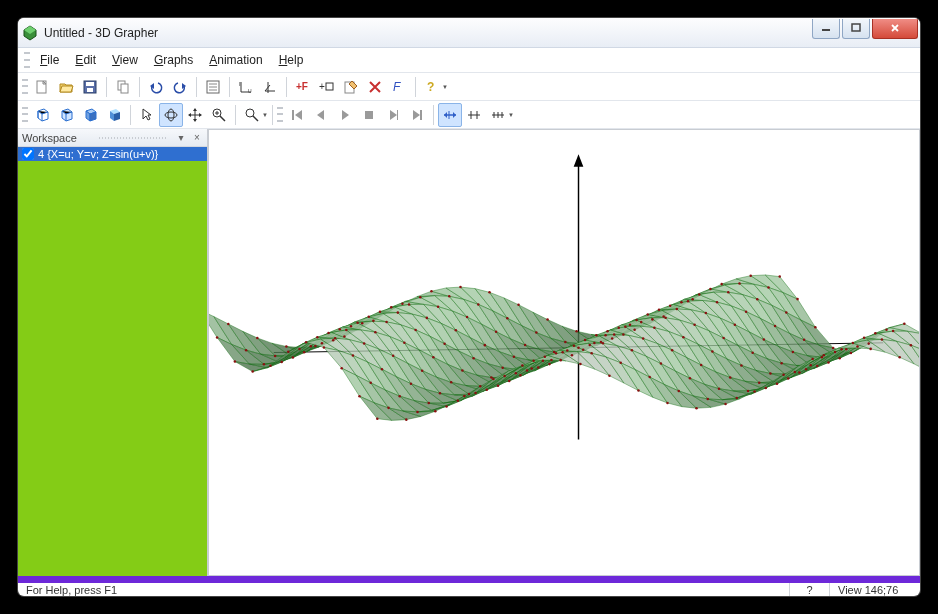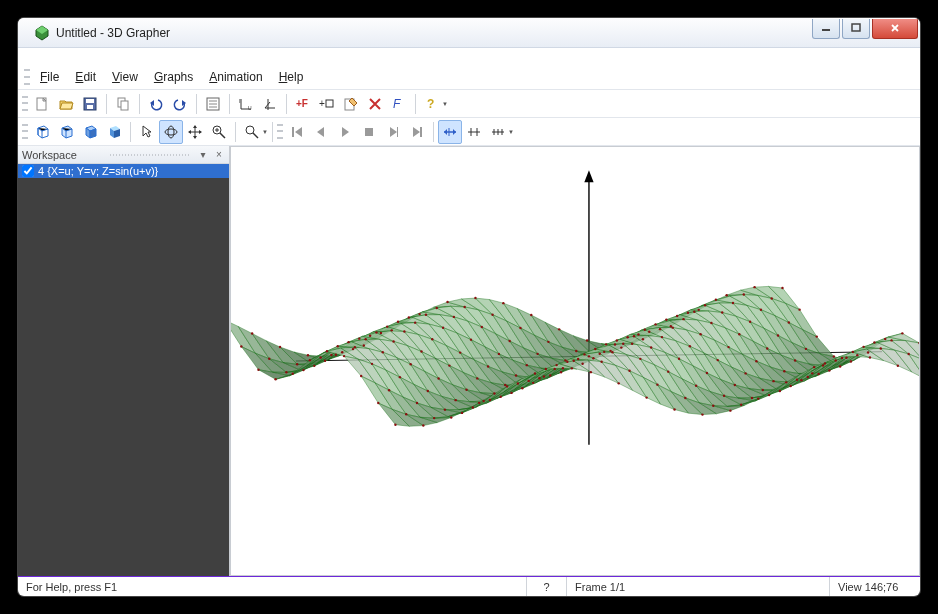--- a/index.html
+++ b/index.html
@@ -1,44 +1,44 @@
 <!DOCTYPE html>
 <html><head>
 <meta charset="utf-8">
 <style>
   * { box-sizing: border-box; margin: 0; padding: 0; font-family: "Segoe UI", Tahoma, sans-serif; }
   body { background: #000; padding: 18px; width: 938px; height: 614px; }
   .window { width: 902px; height: 578px; background: #fff; border-radius: 6px; overflow: hidden; box-shadow: 0 0 0 1px #444; display: flex; flex-direction: column; }
-  .titlebar { height: 30px; background: linear-gradient(#fdfdfe, #e8edf5); display: flex; align-items: center; padding: 0 0 0 16px; border-bottom: 1px solid #d0d8e4; }
+  .titlebar { height: 30px; background: linear-gradient(#fdfdfe, #e8edf5); display: flex; align-items: center; padding: 0 0 0 4px; border-bottom: 1px solid #d0d8e4; }
   .titlebar .app-icon { width: 16px; height: 16px; margin-right: 6px; }
   .titlebar .title { font-size: 12px; color: #222; flex: 1; }
   .titlebar .win-btns { display: flex; height: 20px; margin-right: 2px; margin-top: -8px; }
   .win-btn { width: 28px; height: 20px; display: flex; align-items: center; justify-content: center; border: 1px solid #8fa6c4; border-top: none; background: linear-gradient(#f2f6fb, #d6e2f0); border-radius: 0 0 3px 3px; margin-left: 2px; font-size: 10px; color: #333; cursor: default; }
   .win-btn.close { width: 46px; background: linear-gradient(#f08d85, #d44a3a); color: #fff; border-color: #a83024; }
-  .menubar { height: 22px; display: flex; align-items: center; padding: 12px 6px; font-size: 12px; color: #222; border-bottom: 1px solid #e2e6ec; margin-top: 17px; }
+  .menubar { height: 22px; display: flex; align-items: center; padding: 12px 6px; font-size: 12px; color: #222; border-bottom: 1px solid #e2e6ec; }
   .menubar .menu { padding: 2px 8px; cursor: default; }
   .menubar .menu u { text-decoration: underline; }
   .toolbar { height: 28px; display: flex; align-items: center; padding: 0 4px; border-bottom: 1px solid #e2e6ec; gap: 0; }
   .tbtn { width: 24px; height: 24px; display: flex; align-items: center; justify-content: center; cursor: default; border: 1px solid transparent; border-radius: 2px; }
   .tbtn.active { background: #cfe4ff; border-color: #8ab4e8; }
   .tsep { width: 1px; height: 20px; background: #d0d4da; margin: 0 4px; }
   .grip { width: 6px; height: 20px; display: flex; flex-direction: column; justify-content: space-around; margin-right: 2px; }
   .grip span { height: 2px; background: #c4c8ce; }
   .body { flex: 1; display: flex; min-height: 0; }
-  .sidebar { width: 212px; border-right: 1px solid #c8ccd2; display: flex; flex-direction: column; background: #404040; }
+  .sidebar { width: 190px; border-right: 1px solid #c8ccd2; display: flex; flex-direction: column; background: #84cc16; }
   .panel-header { height: 18px; background: linear-gradient(#f6f8fb, #e6ebf2); padding: 0 4px; font-size: 11px; color: #444; display: flex; align-items: center; gap: 4px; border-bottom: 1px solid #d4d8de; }
   .panel-header .ph-title { flex: 1; }
   .panel-header .ph-fill { height: 2px; background: repeating-linear-gradient(90deg, #c8ccd2 0 1px, transparent 1px 3px); flex: 1; margin: 0 4px; }
   .panel-header .ph-btn { width: 12px; text-align: center; cursor: default; font-size: 10px; color: #666; }
   .list { flex: 1; overflow: auto; font-size: 11px; }
   .list-item { display: flex; align-items: center; padding: 1px 4px; gap: 4px; background: #2f6fd0; color: #fff; }
   .list-item input[type=checkbox] { width: 12px; height: 12px; }
   .viewport { flex: 1; background: #fff; position: relative; overflow: hidden; border: 1px solid #c8ccd2; margin: 0; }
   .viewport svg { width: 100%; height: 100%; }
-  .statusbar { height: 20px; border-top: 1px solid #6d28d9; display: flex; align-items: center; font-size: 11px; color: #333; }
+  .statusbar { height: 20px; border-top: 7px solid #6d28d9; display: flex; align-items: center; font-size: 11px; color: #333; }
   .statusbar .sb-cell { padding: 0 8px; border-right: 1px solid #d0d4da; height: 100%; display: flex; align-items: center; }
   .statusbar .sb-cell.help { flex: 2; }
   .statusbar .sb-cell.q { width: 40px; justify-content: center; }
   .statusbar .sb-cell.frame { flex: 1; }
   .statusbar .sb-cell.view { width: 90px; border-right: none; text-align: center; }
   .drop-arrow { font-size: 6px; color: #555; margin-left: -2px; }
 </style>
 </head>
 <body>
 
@@ -978,17 +978,16 @@
             <circle cx="727" cy="249.50628808730596" r="1.3" fill="#8a1010"></circle>
             <circle cx="757" cy="264.2325911049023" r="1.3" fill="#8a1010"></circle>
           </g>
       </svg>
     </div>
   </div>
 
   <div class="statusbar">
     <div class="sb-cell help">For Help, press F1</div>
     <div class="sb-cell q">?</div>
-    <div class="sb-cell frame">Frame 1/1</div>
     <div class="sb-cell view">View 146;76</div>
   </div>
 
 </div>
 
 </body></html>

